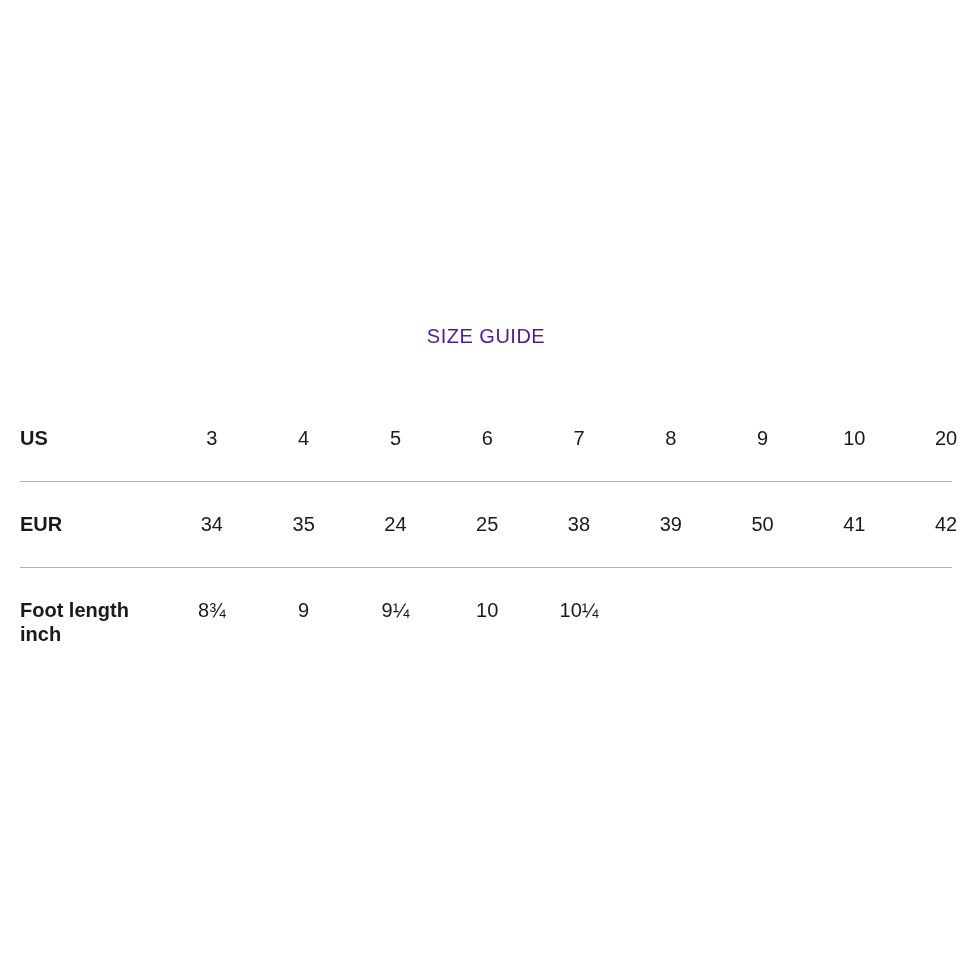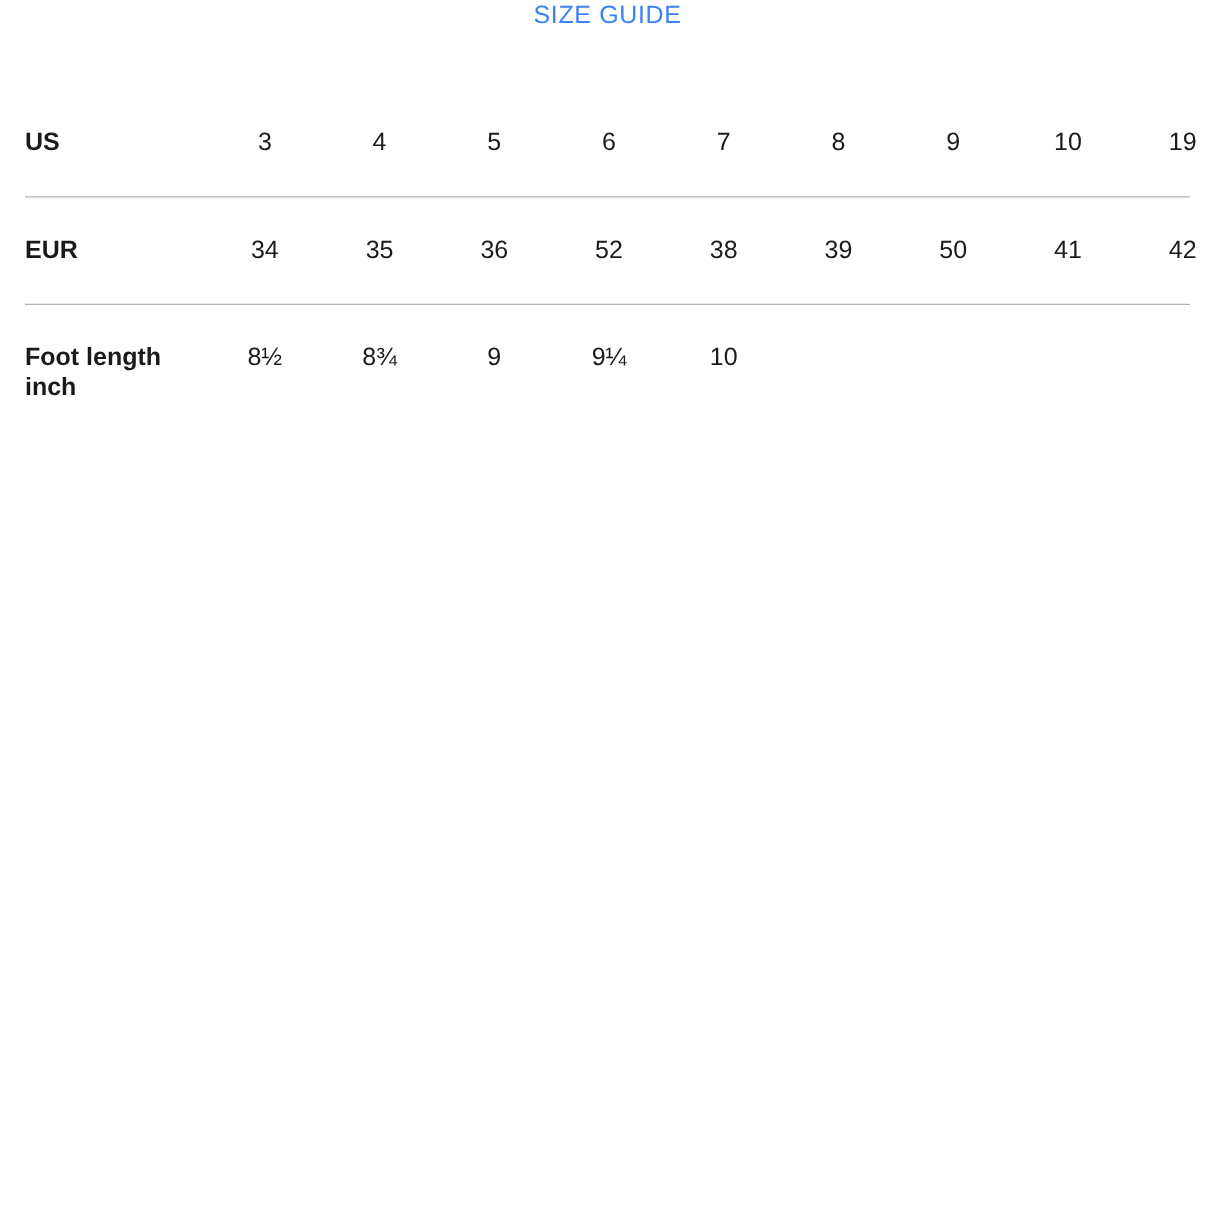--- a/index.html
+++ b/index.html
@@ -13,26 +13,27 @@
     color: #1a1a1a;
     -webkit-font-smoothing: antialiased;
   }
   .page {
     width: 972px;
     height: 972px;
     position: relative;
     box-sizing: border-box;
   }
   .title {
+    margin-top: 324px;
     text-align: center;
     font-size: 20px;
     line-height: 24px;
     font-weight: 400;
     letter-spacing: 0.5px;
-    color: #3b82f6;
+    color: #4c1d95;
   }
   .size-table {
     margin-top: 48px;
   }
   .row {
     display: grid;
     grid-template-columns: 146px repeat(9, 1fr);
     padding: 30px 0 31px 0;
     box-sizing: border-box;
     font-size: 20px;
@@ -72,43 +73,43 @@
     <div class="row">
       <div class="row-label"><span>US</span></div>
       <div class="cell">3</div>
       <div class="cell">4</div>
       <div class="cell">5</div>
       <div class="cell">6</div>
       <div class="cell">7</div>
       <div class="cell">8</div>
       <div class="cell">9</div>
       <div class="cell">10</div>
-      <div class="cell">19</div>
+      <div class="cell">20</div>
     </div>
 
     <div class="divider"></div>
 
     <div class="row">
       <div class="row-label"><span>EUR</span></div>
       <div class="cell">34</div>
       <div class="cell">35</div>
-      <div class="cell">36</div>
-      <div class="cell">52</div>
+      <div class="cell">24</div>
+      <div class="cell">25</div>
       <div class="cell">38</div>
       <div class="cell">39</div>
       <div class="cell">50</div>
       <div class="cell">41</div>
       <div class="cell">42</div>
     </div>
 
     <div class="divider"></div>
 
     <div class="row">
       <div class="row-label"><span>Foot length inch</span></div>
-      <div class="cell">8½</div>
       <div class="cell">8¾</div>
       <div class="cell">9</div>
       <div class="cell">9¼</div>
       <div class="cell">10</div>
+      <div class="cell">10¼</div>
     </div>
 
   </div>
 </div>
 
 </body></html>

